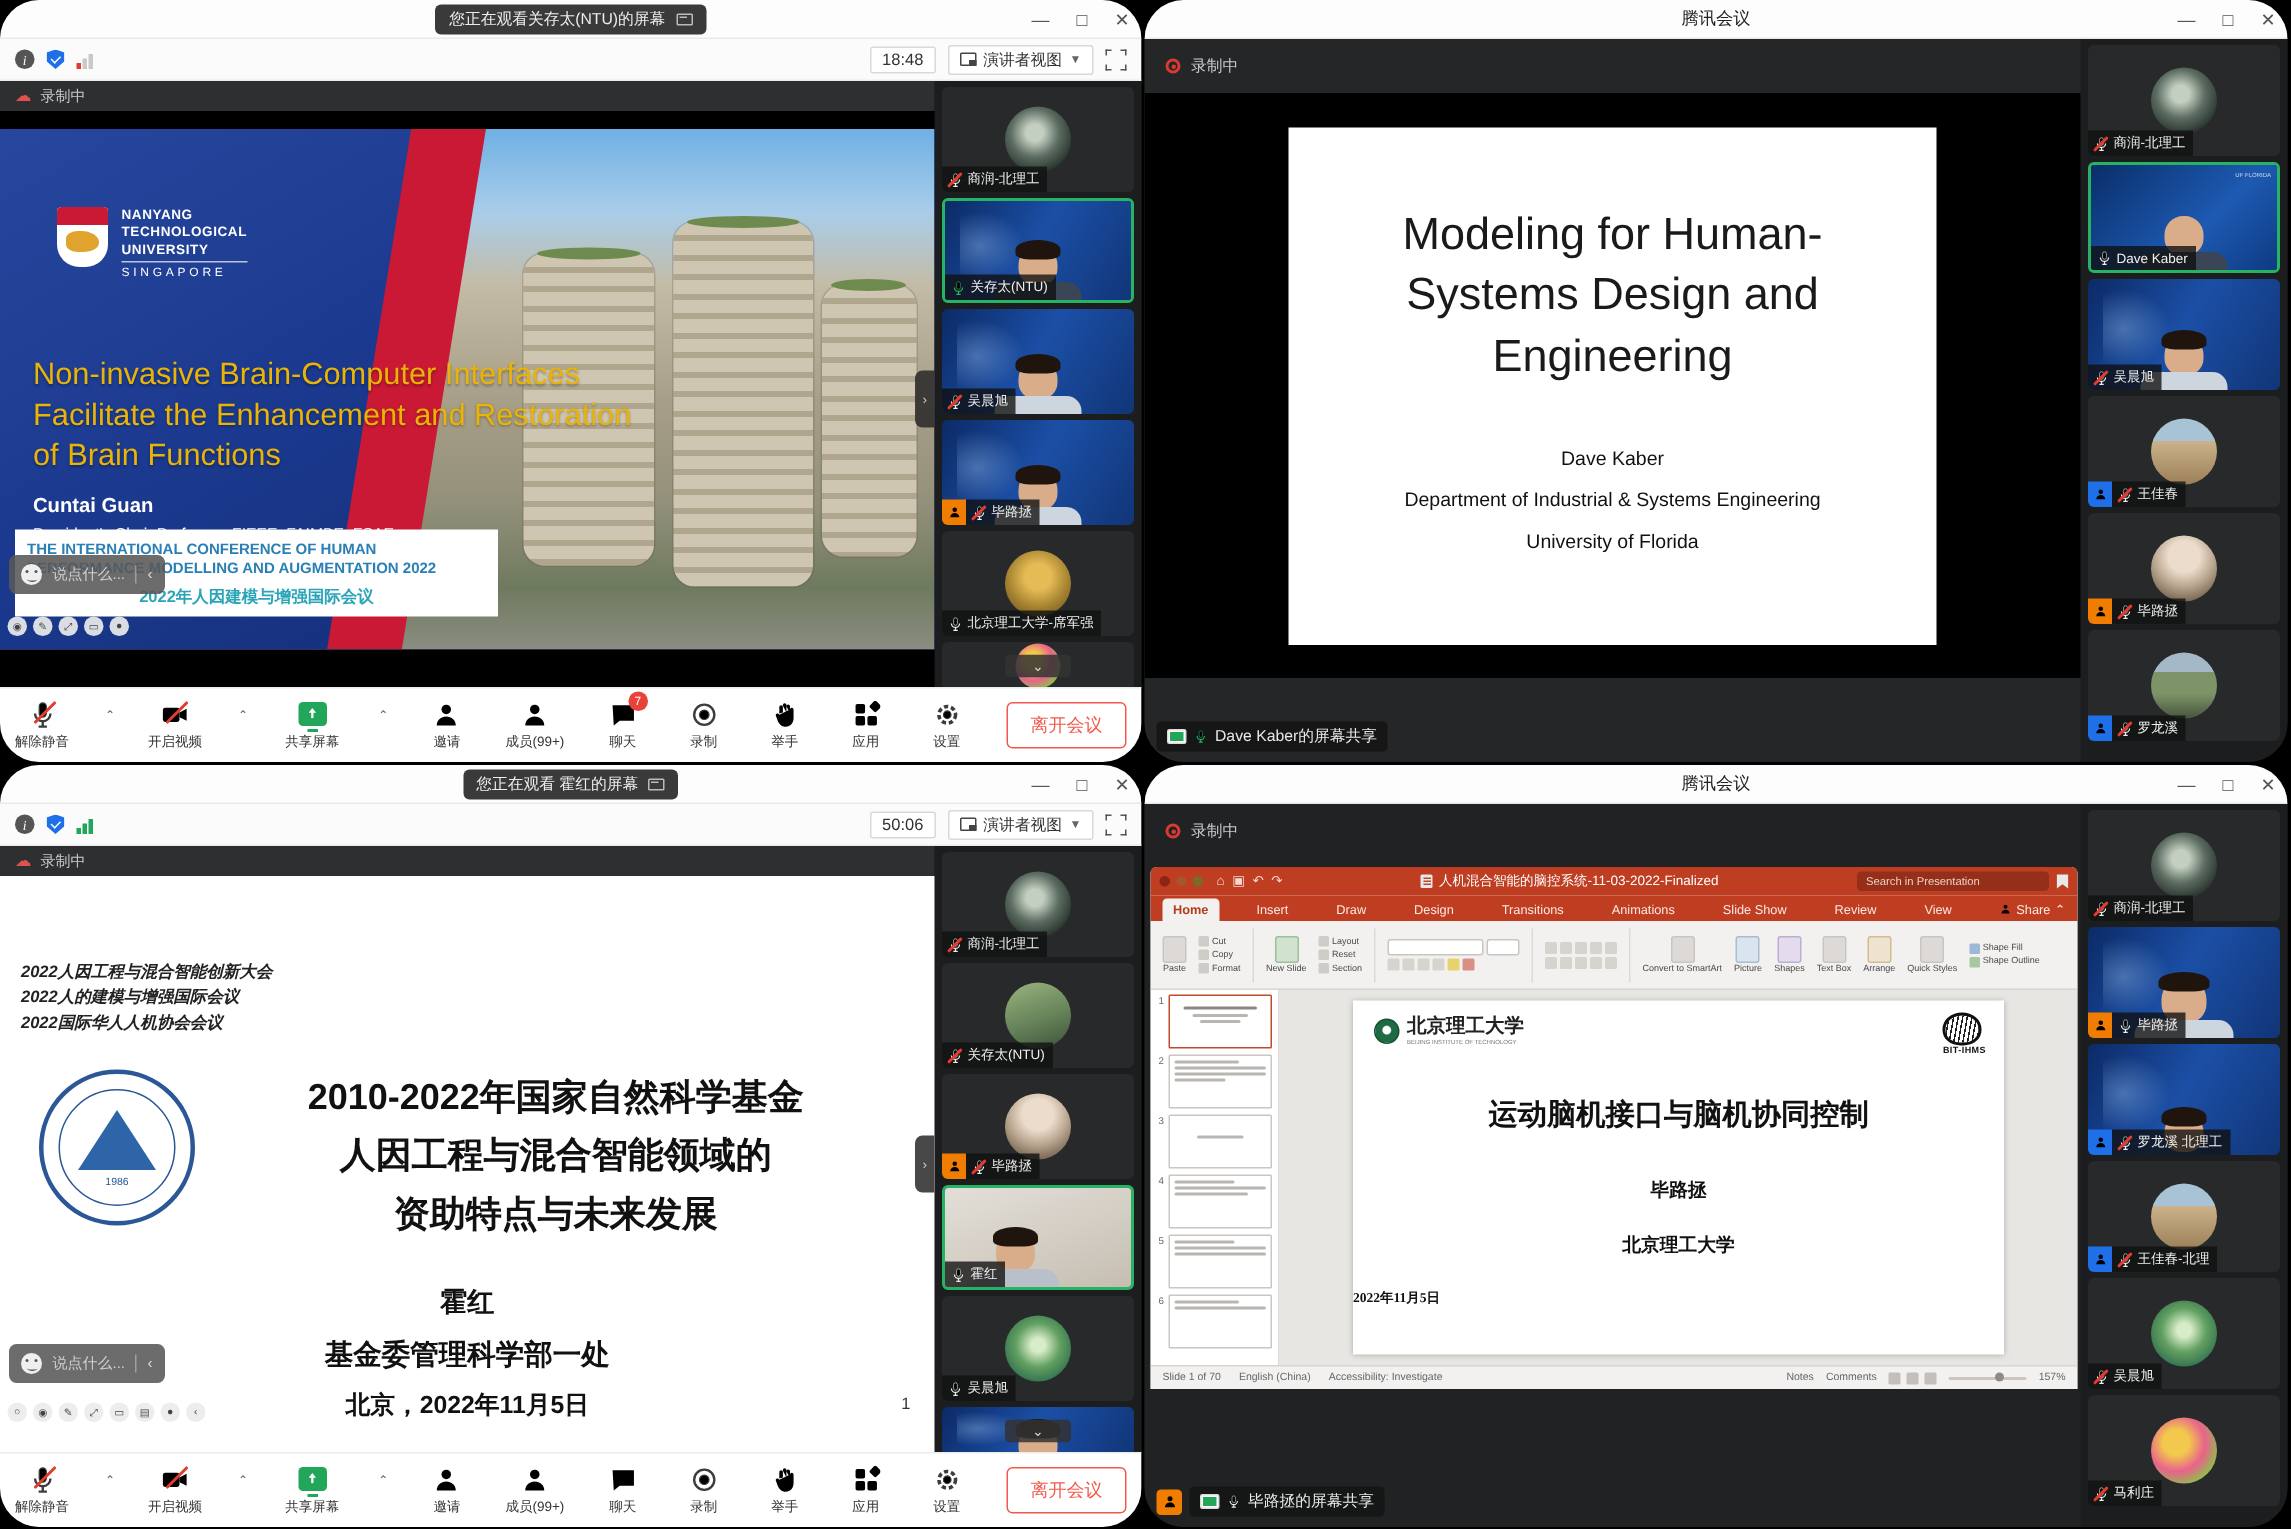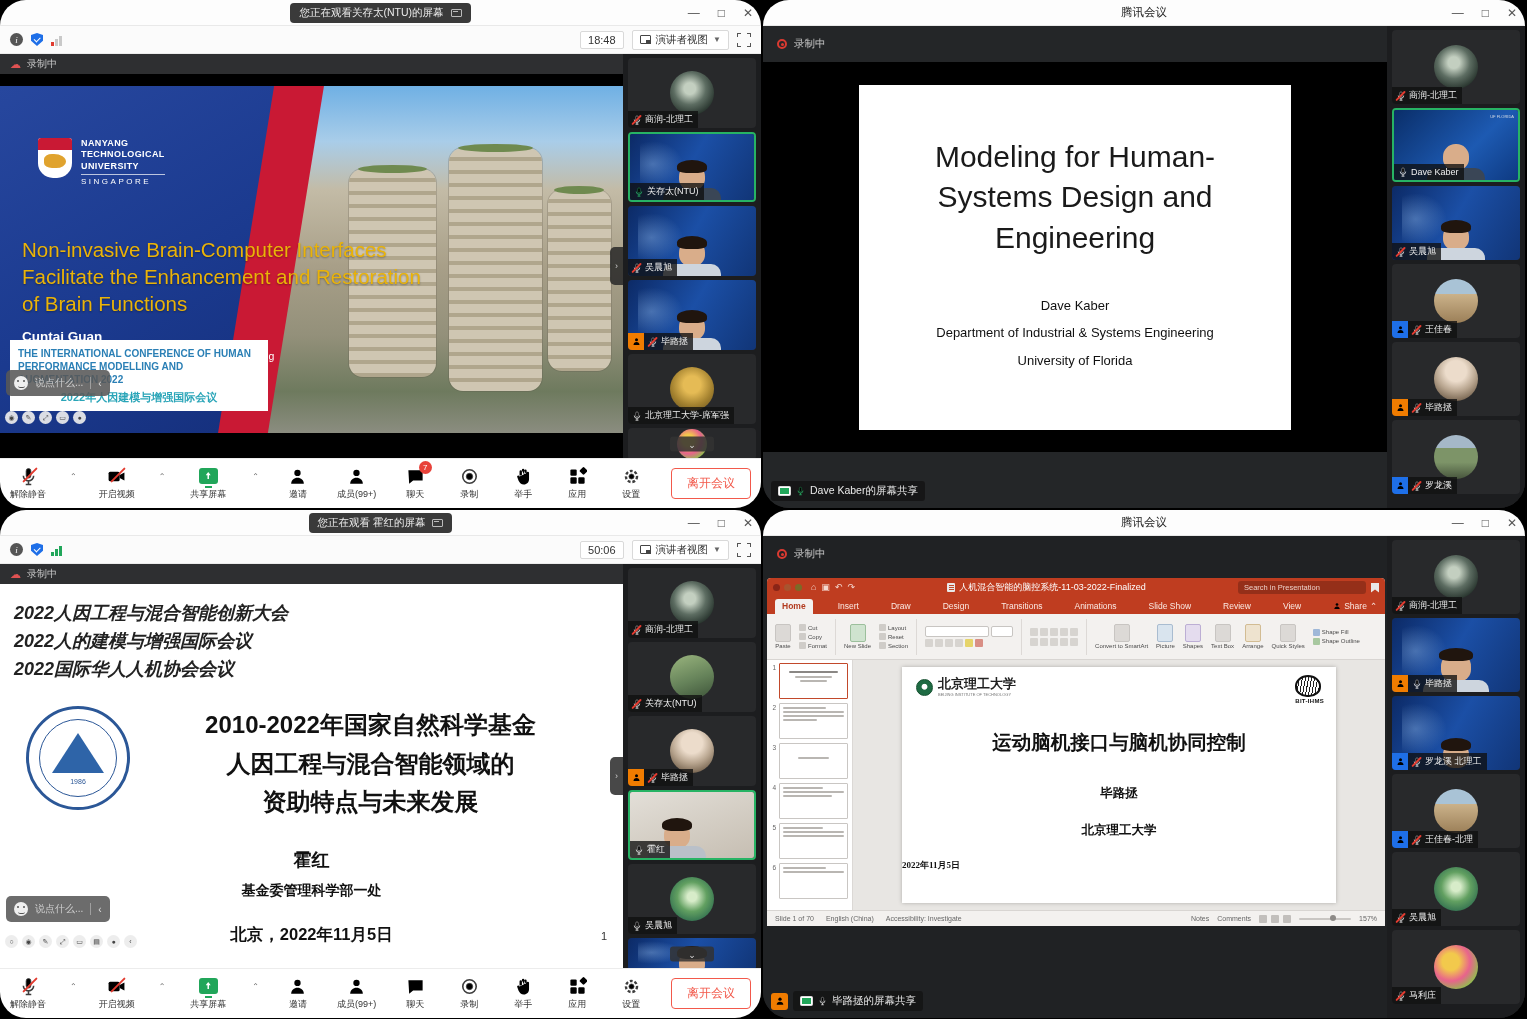--- a/index.html
+++ b/index.html
@@ -109,21 +109,21 @@
   .ntu-logo { position:absolute; left:38px; top:52px; display:flex; gap:9px; align-items:flex-start; }
   .ntu-shield { width:34px; height:40px; background:#fff; border-radius:3px 3px 15px 15px; position:relative; overflow:hidden; }
   .ntu-shield::before { content:""; position:absolute; left:0; top:0; right:0; height:12px; background:#c91934; }
   .ntu-shield::after { content:""; position:absolute; left:6px; top:16px; width:22px; height:14px; background:#e0a32e; border-radius:40% 60% 50% 40%; }
   .ntu-logo .ltxt { color:#fff; font-size:9px; font-weight:bold; line-height:1.25; letter-spacing:.4px; }
   .ntu-logo .ltxt .sg { font-weight:normal; letter-spacing:2.5px; font-size:8px; margin-top:2px; border-top:1px solid rgba(255,255,255,.7); padding-top:2px; }
   .ntu-title { position:absolute; left:22px; top:150px; width:420px; color:#eab308; font-size:20.5px; font-weight:normal; line-height:1.32; text-shadow:0 1px 2px rgba(0,0,0,.35); }
   .ntu-speaker { position:absolute; left:22px; top:243px; color:#fff; }
   .ntu-speaker .nm { font-size:13.5px; font-weight:bold; margin-bottom:4px; }
   .ntu-speaker .ln { font-size:10.5px; line-height:1.55; }
-  .conf-box { position:absolute; left:10px; bottom:22px; width:258px; background:#fff; padding:7px 8px 6px; }
+  .conf-box { position:absolute; left:10px; bottom:22px; width:322px; background:#fff; padding:7px 8px 6px; }
   .conf-box .en { color:#2a7fb5; font-weight:bold; font-size:10px; line-height:1.3; }
   .conf-box .cn { color:#2aa5b8; font-weight:bold; font-size:11px; text-align:center; margin-top:4px; }
   .chatpill { position:absolute; left:6px; bottom:62px; height:26px; background:rgba(88,88,88,.88); border-radius:5px; display:flex; align-items:center; padding:0 8px; gap:7px; color:#cfcfcf; font-size:10px; }
   .chatpill .smile { width:14px; height:14px; border-radius:50%; background:#efefef; position:relative; }
   .chatpill .smile::before { content:""; position:absolute; left:3px; top:4px; width:2px; height:2px; background:#555; border-radius:50%; box-shadow:6px 0 0 #555; }
   .chatpill .smile::after { content:""; position:absolute; left:3.5px; top:8px; width:7px; height:3px; border-bottom:1.5px solid #555; border-radius:50%; }
   .chatpill .div { width:1px; height:12px; background:rgba(255,255,255,.35); }
   .chatpill .col { font-size:10px; color:#ddd; }
   .annot { position:absolute; left:5px; bottom:34px; display:flex; gap:4px; }
   .annot i { width:13px; height:13px; border-radius:50%; background:rgba(235,235,235,.92); display:flex; align-items:center; justify-content:center; font-size:7px; color:#444; font-style:normal; }
@@ -137,31 +137,31 @@
   .uf-slide .who { margin-top:34px; font-size:13px; color:#111; line-height:2.1; }
   .recrow { position:absolute; left:14px; top:11px; display:flex; align-items:center; gap:7px; font-size:10.5px; color:#c9c9c9; }
   .sharelabel { position:absolute; left:8px; bottom:7px; display:flex; align-items:center; gap:5px; }
   .sharelabel .lpill { background:rgba(20,20,20,.85); border-radius:3px; display:flex; align-items:center; gap:5px; padding:3px 7px; color:#e8e8e8; font-size:10.5px; }
   .scrico { width:13px; height:10px; border:1.5px solid #dadada; border-radius:1.5px; position:relative; background:#fff; }
   .scrico::before { content:""; position:absolute; inset:1px; background:#21a65a; }
   .micg { width:9px; height:12px; }
 
   
   .huo-slide { flex:1; background:#fff; position:relative; padding:16px 14px 0; overflow:hidden; }
-  .huo-conf { font-style:italic; font-weight:600; font-size:18px; color:#222; line-height:1.55; }
+  .huo-conf { font-style:italic; font-weight:600; font-size:11px; color:#222; line-height:1.55;margin-top:40px; }
   .huo-mid { display:flex; margin-top:22px; }
   .nsfc { flex:0 0 128px; display:flex; justify-content:center; }
   .nsfc .ring { width:104px; height:104px; border-radius:50%; border:3px solid #2b5797; position:relative; display:flex; align-items:center; justify-content:center; }
   .nsfc .ring::before { content:""; position:absolute; inset:10px; border-radius:50%; border:1px solid #2b5797; }
   .nsfc .tri { width:0; height:0; border-left:26px solid transparent; border-right:26px solid transparent; border-bottom:40px solid #2e64a8; margin-top:-10px; }
   .nsfc .yr { position:absolute; bottom:22px; font-size:7px; color:#2b5797; }
   .huo-title { flex:1; text-align:center; font-weight:bold; font-size:24px; color:#111; line-height:1.62; padding-right:10px; }
   .huo-who { text-align:center; margin-top:26px; font-weight:bold; color:#111; }
   .huo-who .a { font-size:18px; margin-bottom:10px; }
-  .huo-who .b { font-size:14px; margin-bottom:24px; }
+  .huo-who .b { font-size:19px; margin-bottom:10px; }
   .huo-who .c { font-size:16.5px; }
   .pageno { position:absolute; right:16px; bottom:26px; font-size:11px; color:#333; }
 
   
   .br-main { background:#202224; }
   .ppt { position:absolute; left:4px; right:2px; top:42px; height:348px; background:#f3f1ef; display:flex; flex-direction:column; border-radius:4px 4px 0 0; overflow:hidden; }
   .ppt-tbar { height:19px; background:#bf3d20; display:flex; align-items:center; padding:0 6px; gap:5px; flex:0 0 auto; }
   .tl-dots { display:flex; gap:4px; margin-right:4px; }
   .tl-dots i { width:7px; height:7px; border-radius:50%; }
   .tl-dots i:nth-child(1){background:#8a2517;} .tl-dots i:nth-child(2){background:#a8542f;} .tl-dots i:nth-child(3){background:#7c6a27;}

